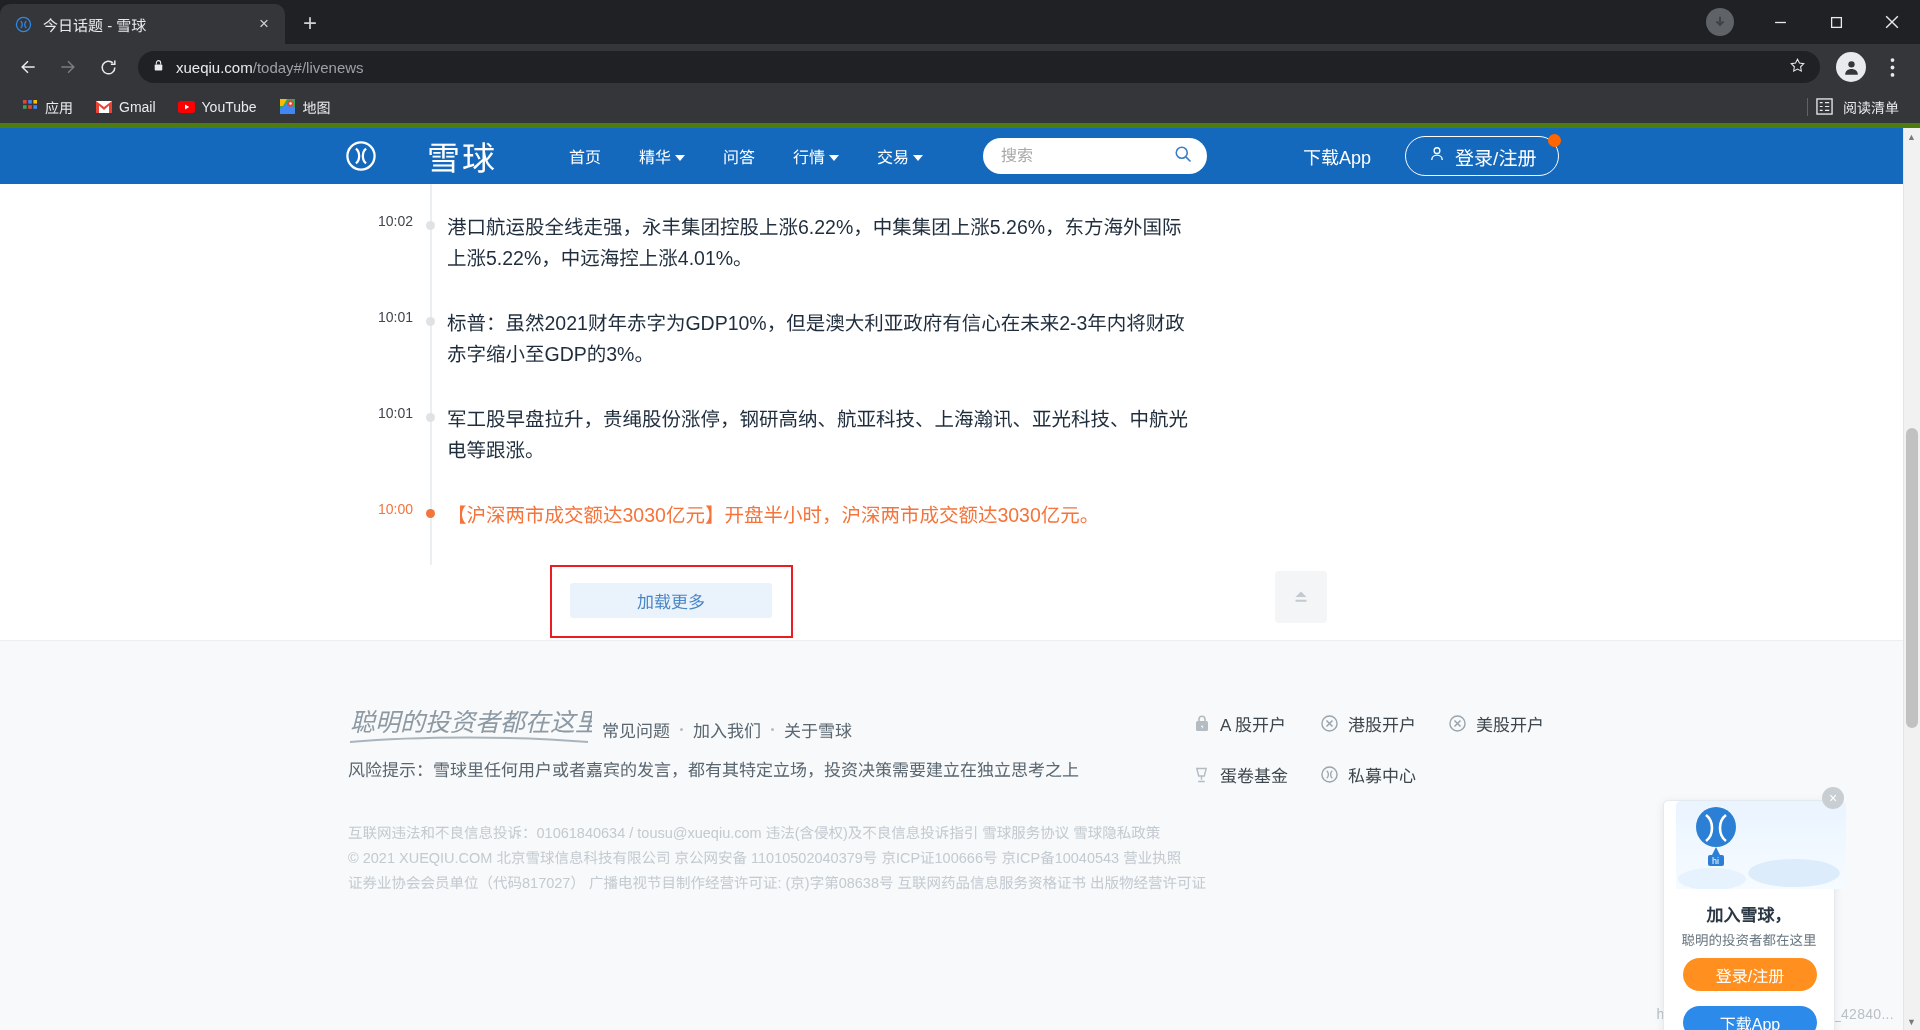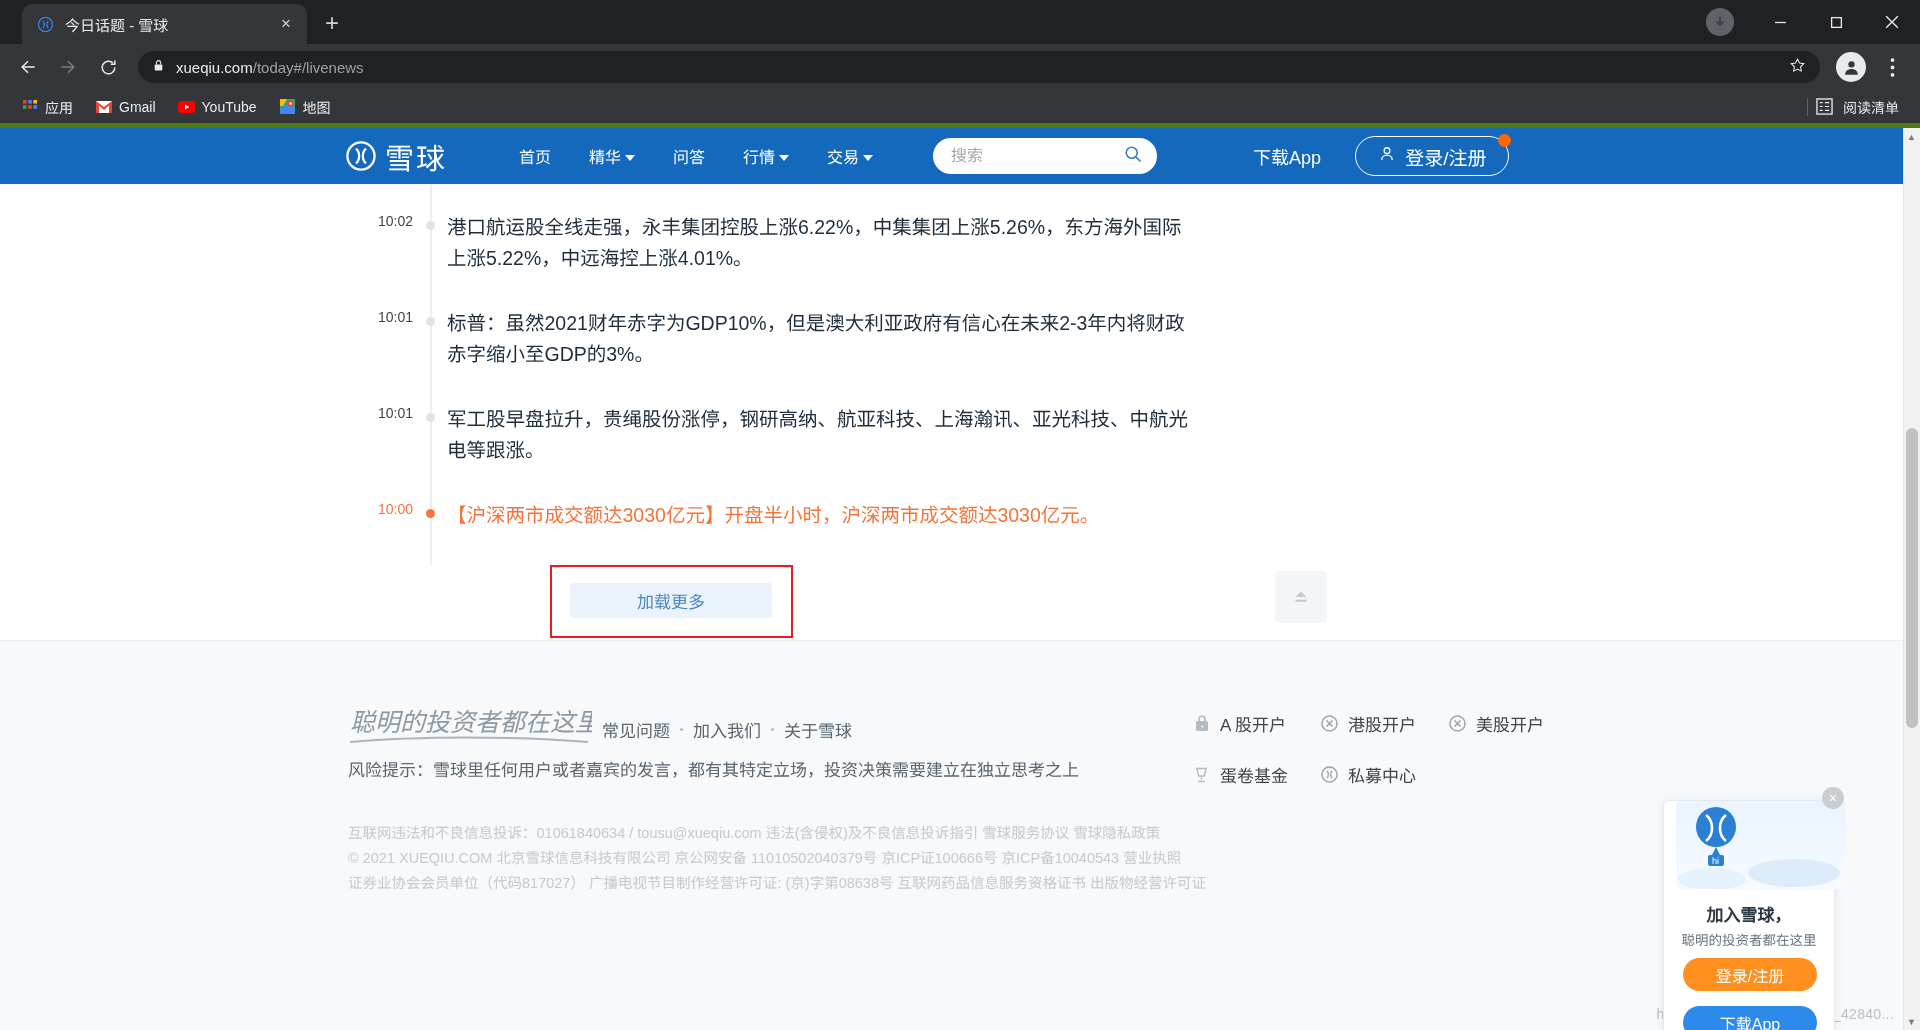--- a/index.html
+++ b/index.html
@@ -8,21 +8,21 @@
     width: 1920px; height: 1030px;
     overflow: hidden;
     font-family: "Liberation Sans", "DejaVu Sans", sans-serif;
     background: #202124;
   }
   
   .browser { width: 1920px; height: 1030px; position: relative; background:#202124; }
 
   .tabstrip {
     height: 44px; background: #202124; display: flex; align-items: flex-end;
-    position: relative; padding-left: 22px;
+    position: relative; padding-left: 0;
   }
   .tab {
     height: 40px; width: 285px; background: #35363a; border-radius: 10px 10px 0 0;
     display: flex; align-items: center; padding: 0 10px 0 14px; gap: 10px;
     position: relative;
   }
   .tab-favicon {
     width: 19px; height: 19px; flex: 0 0 19px; display:flex; align-items:center; justify-content:center;
   }
   .tab-title {
@@ -101,21 +101,21 @@
     display: flex; align-items: center; justify-content: center;
     color: #7a7a7a; font-size: 9px;
   }
 
   
   .site-header {
     position: absolute; left: 0; top: 0; width: 1903px; height: 56px;
     background: #1569bd; display: flex; align-items: center; z-index: 30;
   }
   .logo { margin-left: 345px; display: flex; align-items: center; gap: 8px; color: #fff; }
-  .logo-text { font-size: 29px; letter-spacing: 2px; font-weight: 500; }
+  .logo-text { font-size: 33px; letter-spacing: 2px; font-weight: 500; margin-left: 42px; }
   .nav { display: flex; align-items: center; gap: 38px; margin-left: 72px; }
   .nav-item {
     color: #ffffff; font-size: 16px; display: flex; align-items: center; gap: 4px;
     white-space: nowrap;
   }
   .caret {
     width: 0; height: 0; border-left: 5px solid transparent; border-right: 5px solid transparent;
     border-top: 6px solid #fff; margin-top: 3px;
   }
   .searchbox {

